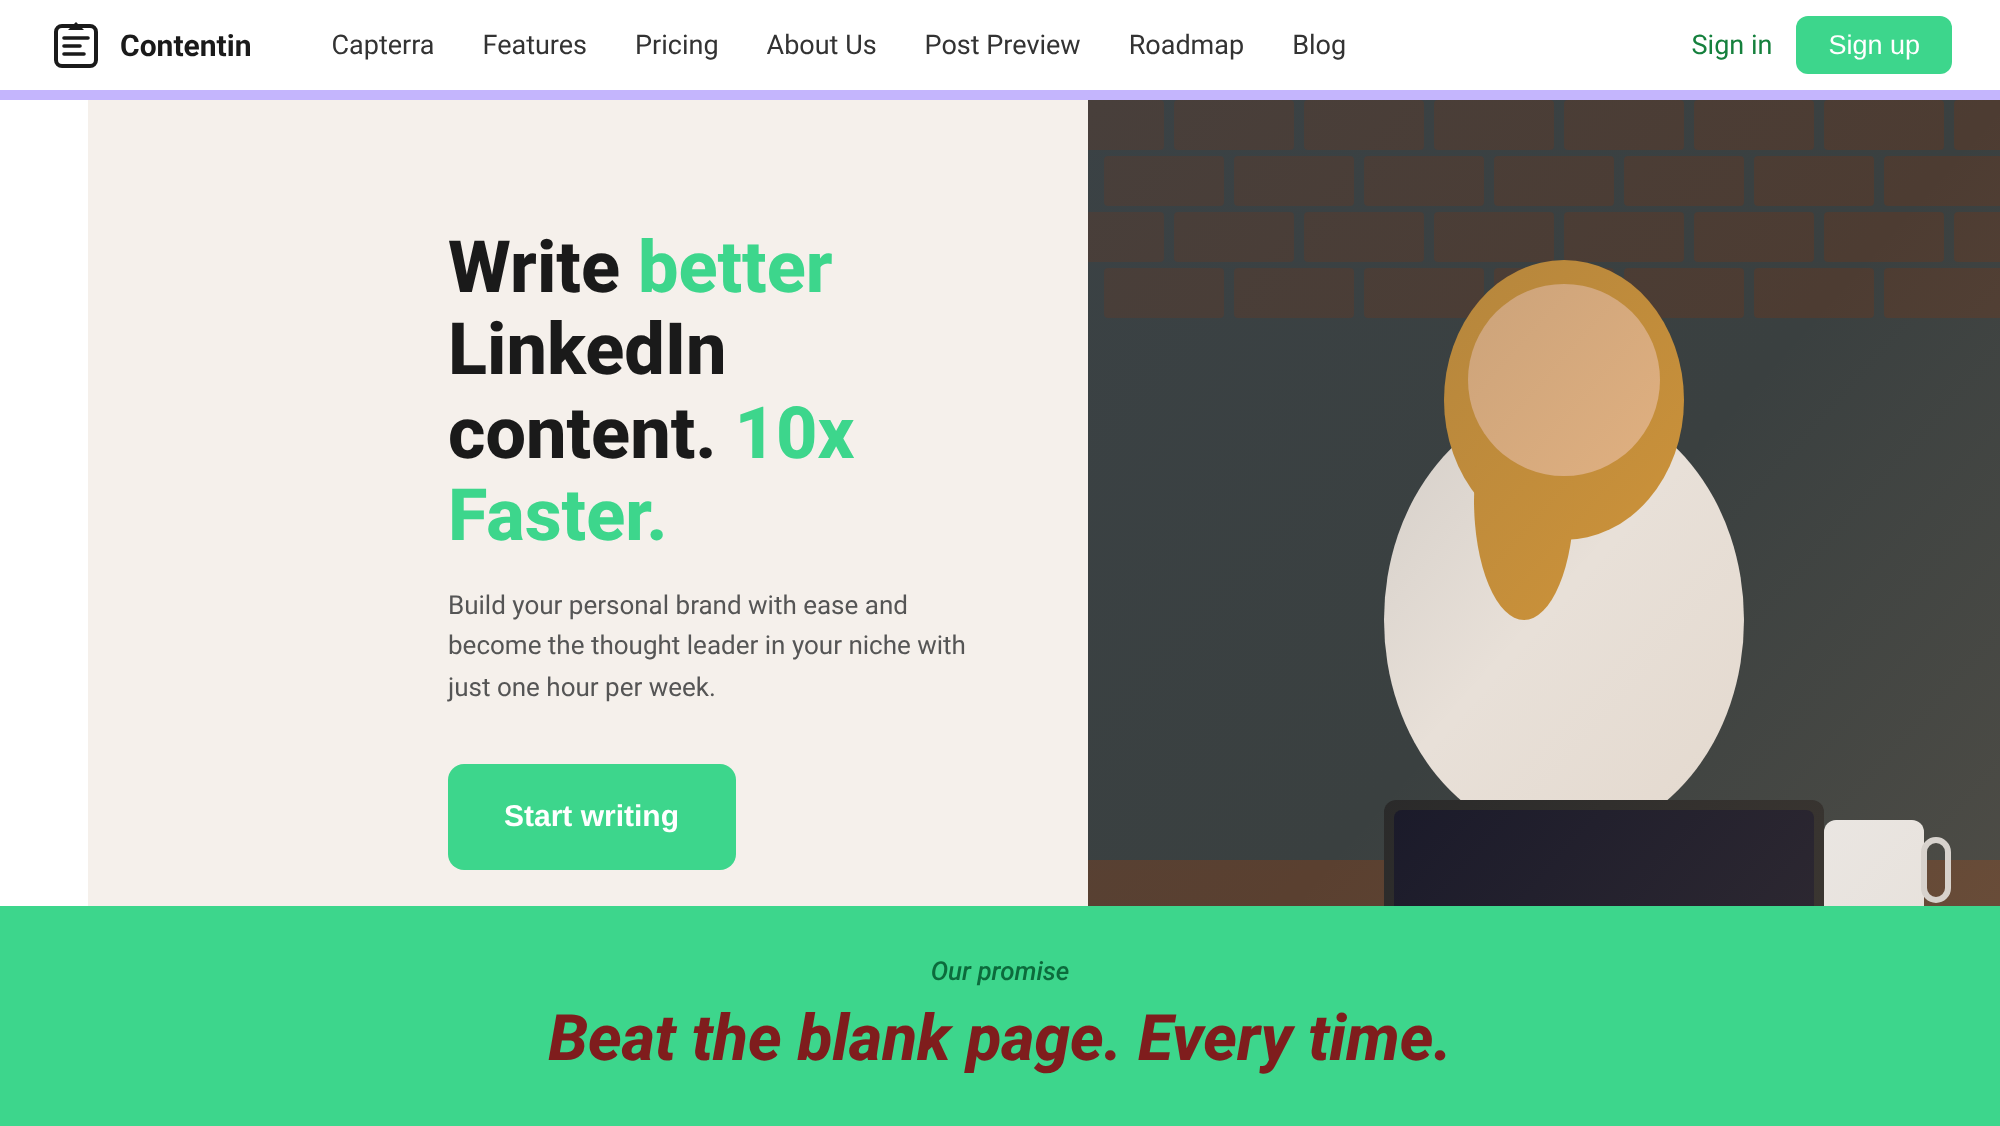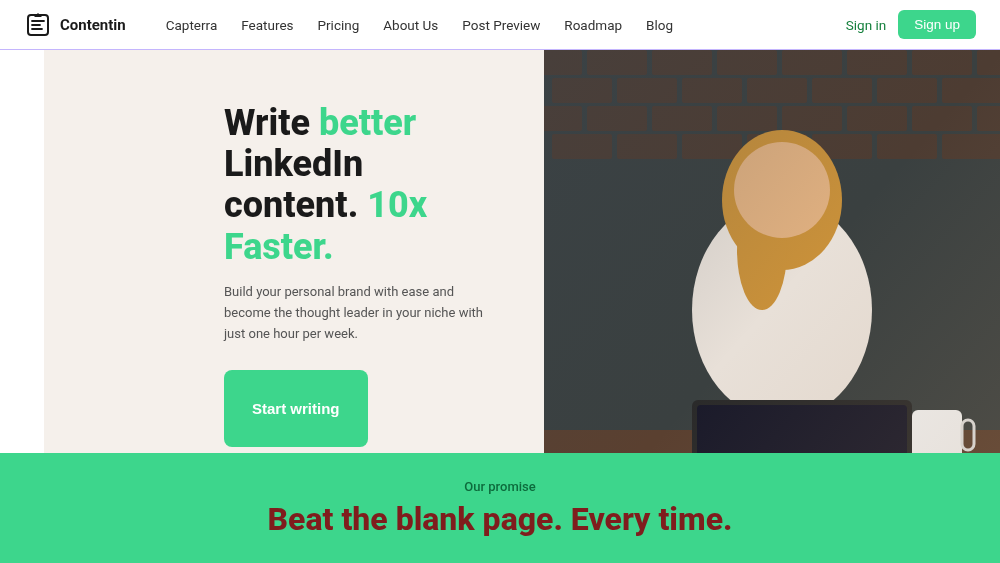--- a/index.html
+++ b/index.html
@@ -2,21 +2,21 @@
 <html><head>
   <meta charset="utf-8">
   <style>
     * { margin: 0; padding: 0; box-sizing: border-box; }
     body { font-family: -apple-system, BlinkMacSystemFont, 'Segoe UI', Roboto, sans-serif; width: 1000px; height: 563px; overflow: hidden; }
 
     
     nav {
       position: absolute; top: 0; left: 0; right: 0; height: 50px;
       background: #fff; display: flex; align-items: center; padding: 0 24px;
-      z-index: 10; border-bottom: 1px solid #c4b5fd;
+      z-index: 10; border-bottom: 5px solid #c4b5fd;
     }
     .nav-logo { display: flex; align-items: center; gap: 8px; margin-right: 40px; text-decoration: none; }
     .nav-logo-icon { width: 28px; height: 28px; }
     .nav-logo-text { font-weight: 700; font-size: 15px; color: #1a1a1a; }
     .nav-links { display: flex; gap: 24px; flex: 1; }
     .nav-links a { font-size: 13.5px; color: #333; text-decoration: none; }
     .nav-actions { display: flex; gap: 12px; align-items: center; }
     .nav-signin { font-size: 13.5px; color: #15803d; text-decoration: none; }
     .nav-signup {
       background: #3dd68c; color: #fff; font-size: 13.5px; font-weight: 400;
@@ -50,21 +50,21 @@
     }
 
     
     .hero-headline { font-size: 36px; font-weight: 800; line-height: 1.15; color: #1a1a1a; margin-bottom: 14px; }
     .hero-headline .green { color: #3dd68c; }
 
     .hero-sub { font-size: 13px; color: #555; line-height: 1.6; margin-bottom: 26px; max-width: 280px; }
 
     .hero-cta {
       background: #3dd68c; color: #fff; font-size: 15px; font-weight: 700;
-      padding: 30px 28px; border-radius: 8px; border: none; cursor: pointer;
+      padding: 18px 28px; border-radius: 8px; border: none; cursor: pointer;
       display: inline-block; width: fit-content; margin-bottom: 22px;
     }
 
     
     .badges-row { display: flex; align-items: center; gap: 14px; }
     .satisfied-users { display: flex; flex-direction: column; }
     .satisfied-count { font-size: 13px; font-weight: 700; color: #3dd68c; }
     .satisfied-label { font-size: 11px; color: #777; }
 
     .ph-badge {
@@ -86,21 +86,21 @@
       background: #fff;
     }
     .capterra-logo { font-size: 10px; font-weight: 800; color: #0066cc; letter-spacing: -0.5px; }
     .capterra-rating { font-size: 11px; font-weight: 700; color: #333; }
     .capterra-stars { color: #f5a623; font-size: 9px; }
 
     
     .promise-section {
       position: absolute; bottom: 0; left: 0; right: 0; height: 110px;
       background: #3dd68c; display: flex; flex-direction: column;
-      align-items: center; justify-content: center; gap: 6px;
+      align-items: center; justify-content: center; gap: 6px; font-style: italic;
     }
     .promise-label { font-size: 13px; color: rgba(0,80,40,0.8); font-weight: 500; }
     .promise-headline { font-size: 32px; font-weight: 800; color: #7f1d1d; }
   </style>
 </head>
 <body>
 
 <nav>
   <a class="nav-logo" href="#">
     <svg class="nav-logo-icon" viewBox="0 0 28 28" fill="none">

